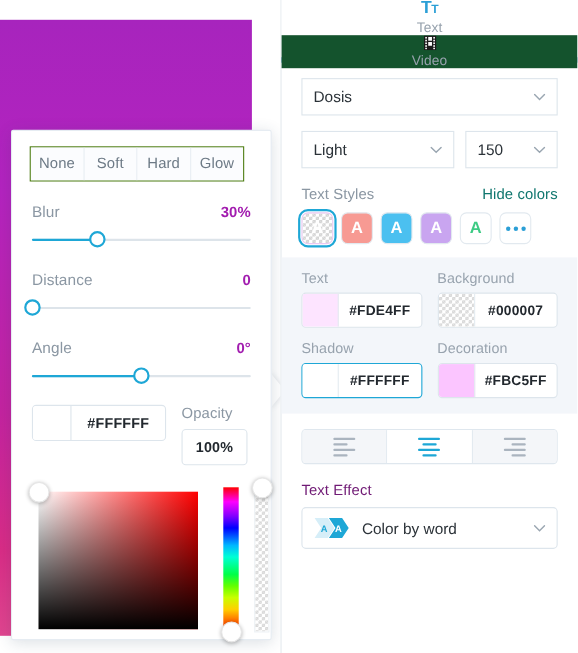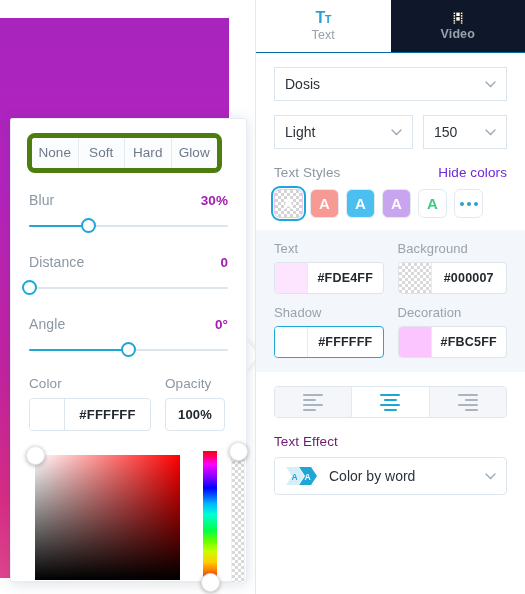--- a/index.html
+++ b/index.html
@@ -24,21 +24,21 @@
     background:#ffffff;border:1px solid #e6ecf2;border-radius:2px;
     box-shadow:0 2px 14px rgba(40,60,90,.16);
   }
   .pop-arrow{
     position:absolute;left:245px;top:338px;width:0;height:0;
     border-top:17px solid transparent;border-bottom:17px solid transparent;
     border-left:14px solid #ffffff;
     filter:drop-shadow(2px 0 2px rgba(40,60,90,.10));
   }
 
-  .seg{display:flex;margin:14px 24px 0 16px;border:5px solid #4d7c0f;border-radius:8px;overflow:hidden;background:#fafcfd;}
+  .seg{display:flex;margin:14px 24px 0 16px;border:1px solid #4d7c0f;border-radius:0;overflow:hidden;background:#fafcfd;}
   .seg-btn{
     flex:1;text-align:center;font-size:13.5px;color:#6d7a86;
     padding:7px 0 8px;border-right:1px solid #e3eaf0;background:#fbfcfe;
     letter-spacing:.1px;
   }
   .seg-btn:last-child{border-right:none;}
 
   .row-lbl{display:flex;justify-content:space-between;align-items:baseline;margin:19px 18px 0 18px;}
   .row-lbl .nm{font-size:14px;color:#8b97a3;letter-spacing:.1px;}
   .row-lbl .vl{font-size:13.5px;color:#a21caf;font-weight:600;letter-spacing:.1px;}
@@ -81,41 +81,41 @@
     background-size:6px 6px;background-position:0 0,3px 3px;background-color:#ffffff;
     border:1px solid #eef2f5;box-sizing:border-box;
   }
   .pk-knob{position:absolute;width:19px;height:19px;border-radius:50%;background:#fff;box-shadow:0 1px 4px rgba(0,0,0,.30);border:1px solid #e6e6e6;box-sizing:border-box;}
 
   
   .right{
     position:absolute;left:255px;top:0;width:270px;height:594px;
     background:#ffffff;border-left:1px solid #e4e9ee;box-sizing:border-box;
   }
-  .tabs{display:flex;height:52px;border-bottom:1px solid #0369a1;}
+  .tabs{display:flex;height:52px;border-bottom:5px solid #0369a1;flex-direction:column;}
   .tab{flex:1;display:flex;flex-direction:column;align-items:center;justify-content:center;gap:2px;background:#ffffff;}
-  .tab.inactive{background:#0f172a;font-weight:bold;}
+  .tab.inactive{background:#14532d;}
   .tab-lbl{font-size:12.5px;color:#97a2ad;letter-spacing:.1px;}
   .tt-icon{font-size:16px;font-weight:700;color:#2b9fd6;line-height:1;letter-spacing:-.5px;}
   .film{width:14px;height:14px;position:relative;}
 
   .sel{
     position:relative;margin:0;height:34px;border:1px solid #dde5ec;border-radius:0;
     background:#fff;display:flex;align-items:center;padding:0 10px;box-sizing:border-box;
     font-size:14px;color:#2b3238;
   }
   .sel .chev{margin-left:auto;color:#9aa6b1;font-size:11px;}
   .chev svg{display:block;}
   .selrow{display:flex;gap:10px;}
 
   .pad{padding:14px 18px 0 18px;}
 
   .ts-head{display:flex;justify-content:space-between;align-items:baseline;margin:16px 18px 0 18px;}
   .ts-title{font-size:13.5px;color:#8b97a3;letter-spacing:.1px;}
-  .ts-link{font-size:13.5px;color:#6d28d9;letter-spacing:.1px;}
+  .ts-link{font-size:13.5px;color:#0f766e;letter-spacing:.1px;}
 
   .sw-row{display:flex;gap:7px;margin:9px 18px 0 18px;}
   .sw{
     width:29px;height:29px;border-radius:6px;border:1px solid #e2e9ef;box-sizing:border-box;
     display:flex;align-items:center;justify-content:center;position:relative;background:#fff;
     font-size:15px;font-weight:700;color:#ffffff;
   }
   .sw.sel-ring{outline:2px solid #1ea7d6;outline-offset:1px;border-color:#eac8f2;}
   .sw.checker{
     background-image:
@@ -202,21 +202,20 @@
       <span class="vl">0°</span>
     </div>
     <div class="slider">
       <div class="track"></div>
       <div class="fill" id="fill2" style="width: 50%;"></div>
       <div class="knob" id="knob2" style="left: 50%;"></div>
     </div>
 
     <div class="cc-row">
       <div class="cc-col c1">
-        <span class="cc-lbl">Color</span>
         <div class="cc-field">
           <div class="cc-sw" id="shadowSw" style="background: rgb(255, 255, 255);"></div>
           <div class="cc-txt">#FFFFFF</div>
         </div>
       </div>
       <div class="cc-col c2">
         <span class="cc-lbl">Opacity</span>
         <div class="cc-field solo">
           <div class="cc-txt">100%</div>
         </div>

